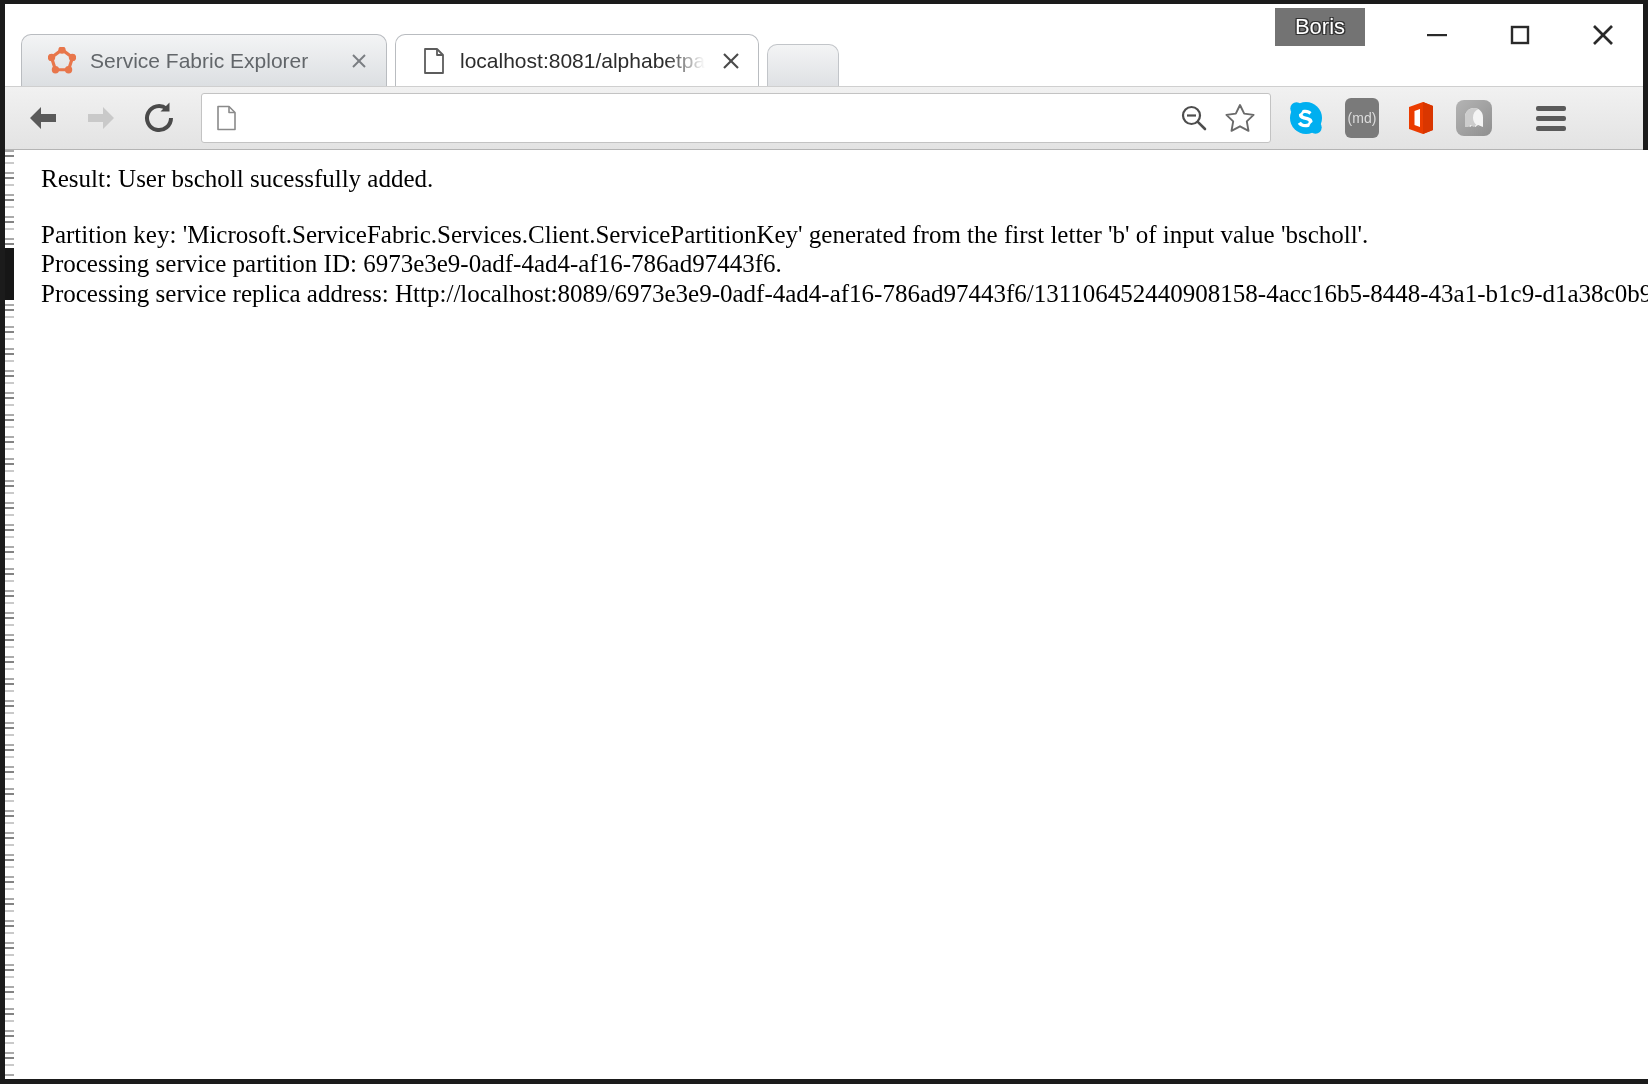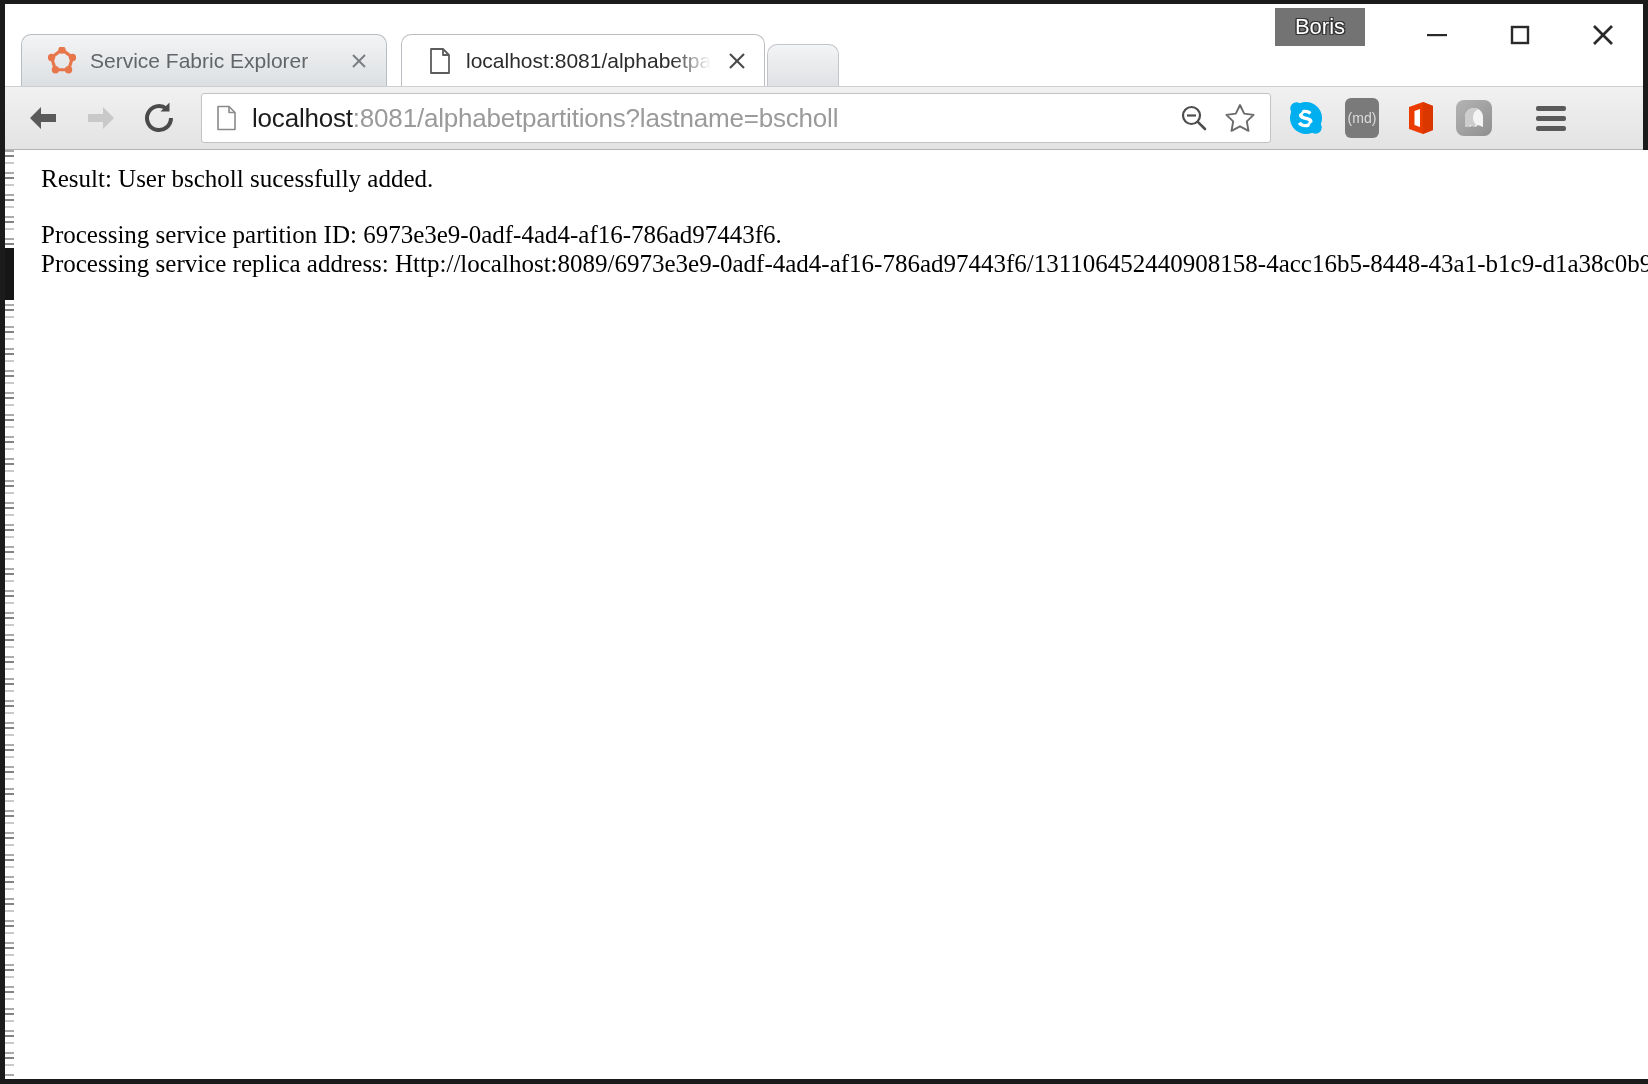--- a/index.html
+++ b/index.html
@@ -127,21 +127,21 @@
   }
   .tab-close {
     position: absolute;
     right: 14px; top: 50%;
     transform: translateY(-50%);
     width: 26px; height: 26px;
     display: flex; align-items: center; justify-content: center;
   }
 
   #tab1 { left: 16px;  width: 366px; }
-  #tab2 { left: 390px; width: 364px; margin-left: 6px; }
+  #tab2 { left: 390px; width: 364px; }
   #tab-stub {
     position: absolute;
     left: 762px; top: 10px;
     width: 72px; height: 42px;
     background: linear-gradient(to bottom, #f3f4f5 0%, #dfe1e4 100%);
     border: 1px solid #c2c5c9;
     border-bottom: none;
     border-radius: 10px 10px 0 0;
   }
 
@@ -387,23 +387,20 @@
       </svg>
     </div>
 
     <div class="omnibox">
       <span class="omnibox-icon">
         <svg width="22" height="26" viewBox="0 0 22 26" aria-hidden="true">
           <path d="M2 1.5 H13 L19 7.5 V24.5 H2 Z" fill="#ffffff" stroke="#8a8a8a" stroke-width="1.6" stroke-linejoin="round"></path>
           <path d="M13 1.5 V7.5 H19" fill="none" stroke="#8a8a8a" stroke-width="1.6" stroke-linejoin="round"></path>
         </svg>
       </span>
-      <span class="omnibox-url" title="localhost:8081/alphabetpartitions?lastname=bscholl">
-        <span class="url-host">localhost</span><span class="url-rest">:8081/alphabetpartitions?lastname=bscholl</span>
-      </span>
 
       <div class="omni-actions">
         <div class="omni-btn">
           <svg width="32" height="32" viewBox="0 0 32 32" aria-hidden="true">
             <circle cx="13.5" cy="13.5" r="8.5" fill="none" stroke="#4d4d4d" stroke-width="2.2"></circle>
             <line x1="9" y1="13.5" x2="18" y2="13.5" stroke="#4d4d4d" stroke-width="2.2"></line>
             <line x1="19.8" y1="19.8" x2="27" y2="27" stroke="#4d4d4d" stroke-width="2.6" stroke-linecap="round"></line>
           </svg>
         </div>
         <div class="omni-btn">
@@ -451,20 +448,21 @@
         <i></i>
         <i></i>
       </div>
     </div>
   </div>
 
   <div class="viewport">
     <div class="content">
       <p>Result: User bscholl sucessfully added.</p>
       <div class="spacer"></div>
+      <p>Partition key: 'Microsoft.ServiceFabric.Services.Client.ServicePartitionKey' generated from the first letter 'b' of input value 'bscholl'.</p>
       <p>Processing service partition ID: 6973e3e9-0adf-4ad4-af16-786ad97443f6.</p>
       <p>Processing service replica address: Http://localhost:8089/6973e3e9-0adf-4ad4-af16-786ad97443f6/131106452440908158-4acc16b5-8448-43a1-b1c9-d1a38c0b9c6f/</p>
     </div>
   </div>
 
   <div class="edge-artifact"></div>
   <div class="edge-artifact-dark"></div>
   <div class="edge-cover"></div>
 
 </div>

